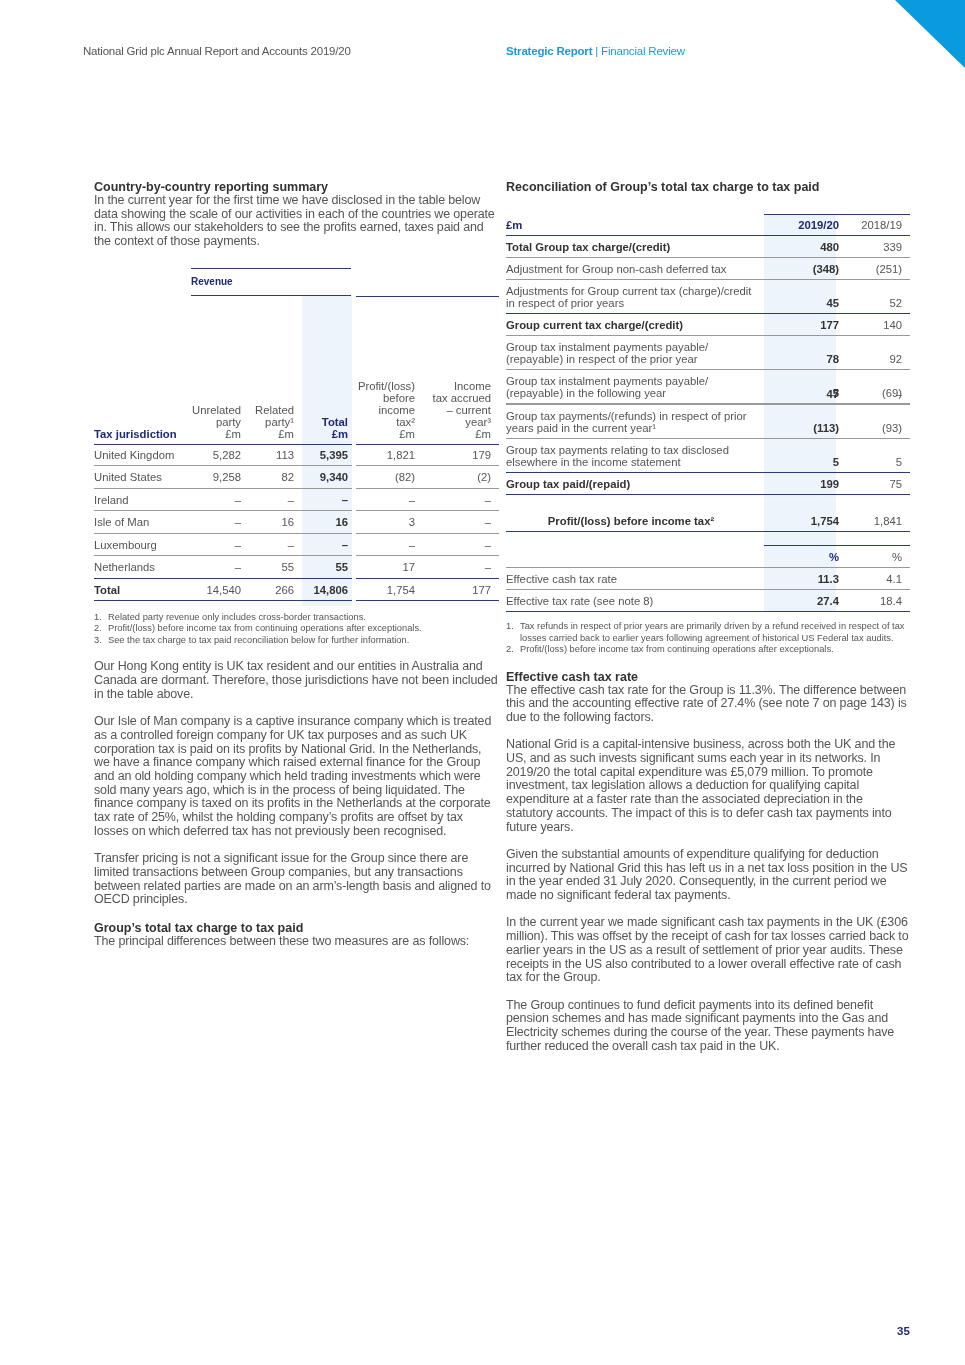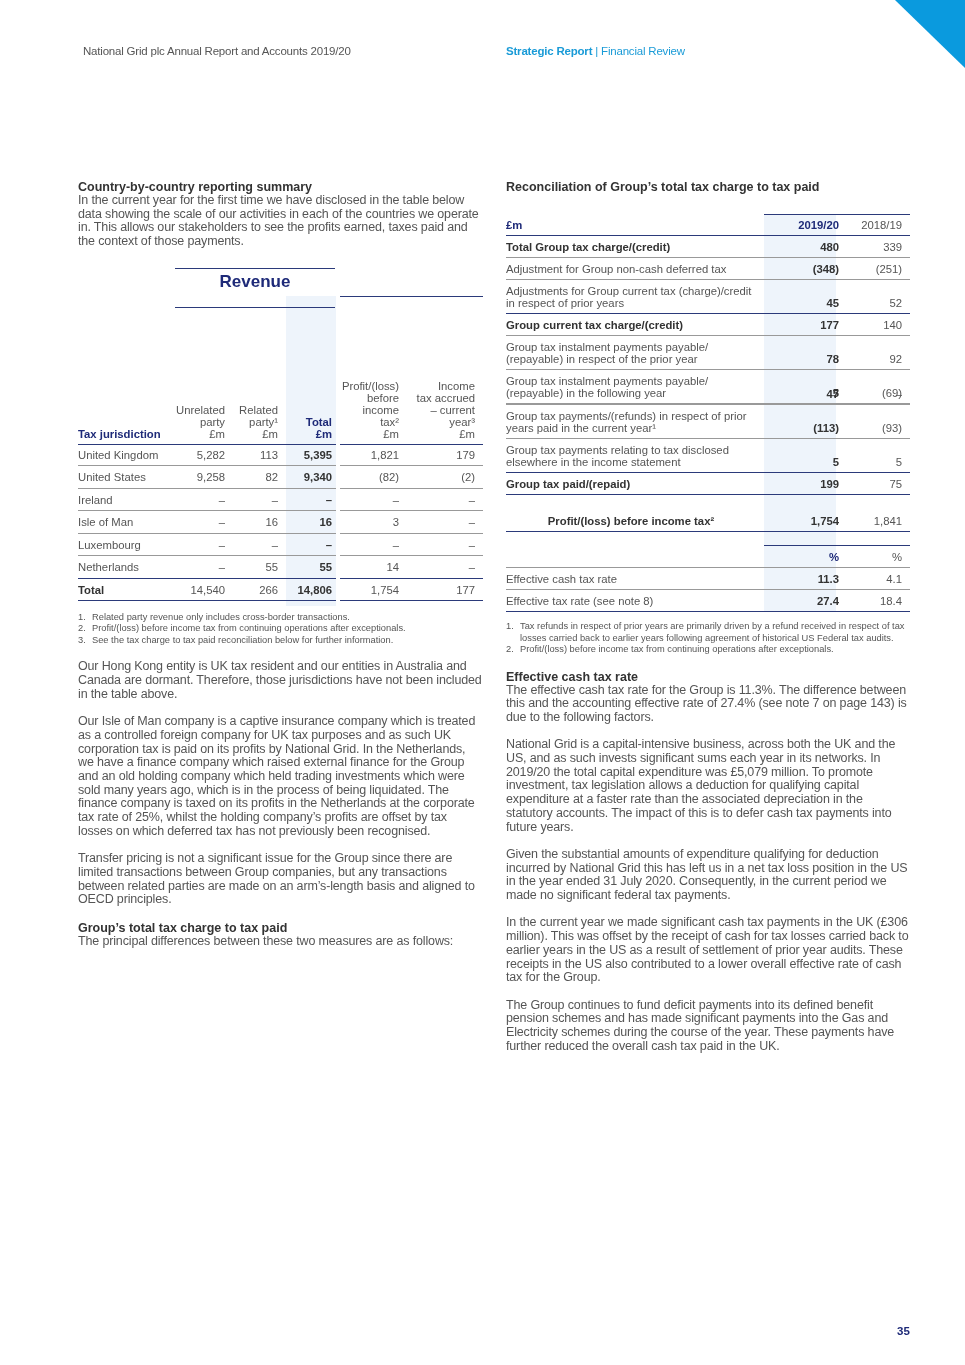--- a/index.html
+++ b/index.html
@@ -5,31 +5,31 @@
     * { box-sizing: border-box; margin: 0; padding: 0; }
     html, body { width: 965px; height: 1365px; background: #fff; overflow: hidden; }
     body { position: relative; font-family: "Liberation Sans", sans-serif; color: #555; }
 
     .hdr-left { position: absolute; left: 83px; top: 45px; font-size: 11.5px; color: #555; letter-spacing: -0.2px; }
     .hdr-right { position: absolute; left: 506px; top: 45px; font-size: 11.5px; color: #1a9bd7; letter-spacing: -0.2px; }
     .hdr-right b { font-weight: bold; }
     .corner { position: absolute; right: 0; top: 0; width: 70px; height: 68px; }
     .pagenum { position: absolute; left: 897px; top: 1325px; font-size: 11.5px; font-weight: bold; color: #1e2a78; }
 
-    .col-left { position: absolute; left: 78px; top: 180px; width: 405px; }
+    .col-left { position: absolute; left: 94px; top: 180px; width: 405px; }
     .col-right { position: absolute; left: 506px; top: 180px; width: 404px; }
 
     h3 { font-size: 12.5px; font-weight: bold; color: #333; line-height: 14px; }
     p { font-size: 12.5px; line-height: 13.7px; color: #555; letter-spacing: -0.15px; }
     .para { margin-bottom: 13.7px; }
 
     
     .cbc { position: relative; margin-top: 19px; width: 405px; font-size: 11.3px; }
     .cbc .totalcol-bg { position: absolute; left: 208px; width: 50px; top: 28px; bottom: 0; background: #eef4fb; }
-    .cbc .rev-head { position: absolute; left: 97px; width: 160px; top: 0; height: 40px; border-top: 1.5px solid #2b3a7a; border-bottom: 1.5px solid #2b3a7a; text-align: center; font-weight: bold; color: #1e2a78; line-height: 26px; font-size: 17px; }
+    .cbc .rev-head { position: absolute; left: 97px; width: 160px; top: 0; height: 28px; border-top: 1.5px solid #2b3a7a; border-bottom: 1.5px solid #2b3a7a; font-weight: bold; color: #1e2a78; line-height: 26px; font-size: 10px; }
     .cbc .pl-line { position: absolute; left: 262px; width: 143px; top: 28px; border-top: 1.5px solid #2b3a7a; }
     .cbc .hrow { position: absolute; top: 34px; height: 142px; left: 0; right: 0; }
     .cbc .hcell { position: absolute; bottom: 4px; text-align: right; line-height: 12px; color: #555; font-size: 11.3px; }
     .cbc .hcell.bold { font-weight: bold; color: #1e2a78; }
     .cbc .hlabel { position: absolute; left: 0; bottom: 4px; font-weight: bold; color: #1e2a78; }
     .cbc .body { position: absolute; top: 176px; left: 0; right: 0; }
     .cbc .row { position: relative; height: 22.5px; }
     .cbc .row .line-l { position: absolute; left: 0; width: 258px; bottom: 0; border-bottom: 1px solid #999; }
     .cbc .row .line-r { position: absolute; left: 262px; width: 143px; bottom: 0; border-bottom: 1px solid #999; }
     .cbc .row.first .line-l, .cbc .row.first .line-r { top: 0; bottom: auto; border-bottom: none; border-top: 1.5px solid #2b3a7a; }
@@ -172,21 +172,21 @@
             <div class="cell c-pl">–</div>
             <div class="cell c-tax">–</div>
           </div>
           <div class="row before-total">
             <div class="line-l"></div>
             <div class="line-r"></div>
             <div class="cell name">Netherlands</div>
             <div class="cell c-unrel">–</div>
             <div class="cell c-rel">55</div>
             <div class="cell bold c-tot">55</div>
-            <div class="cell c-pl">14</div>
+            <div class="cell c-pl">17</div>
             <div class="cell c-tax">–</div>
           </div>
           <div class="row total">
             <div class="line-l"></div>
             <div class="line-r"></div>
             <div class="cell name">Total</div>
             <div class="cell c-unrel">14,540</div>
             <div class="cell c-rel">266</div>
             <div class="cell bold c-tot">14,806</div>
             <div class="cell c-pl">1,754</div>

